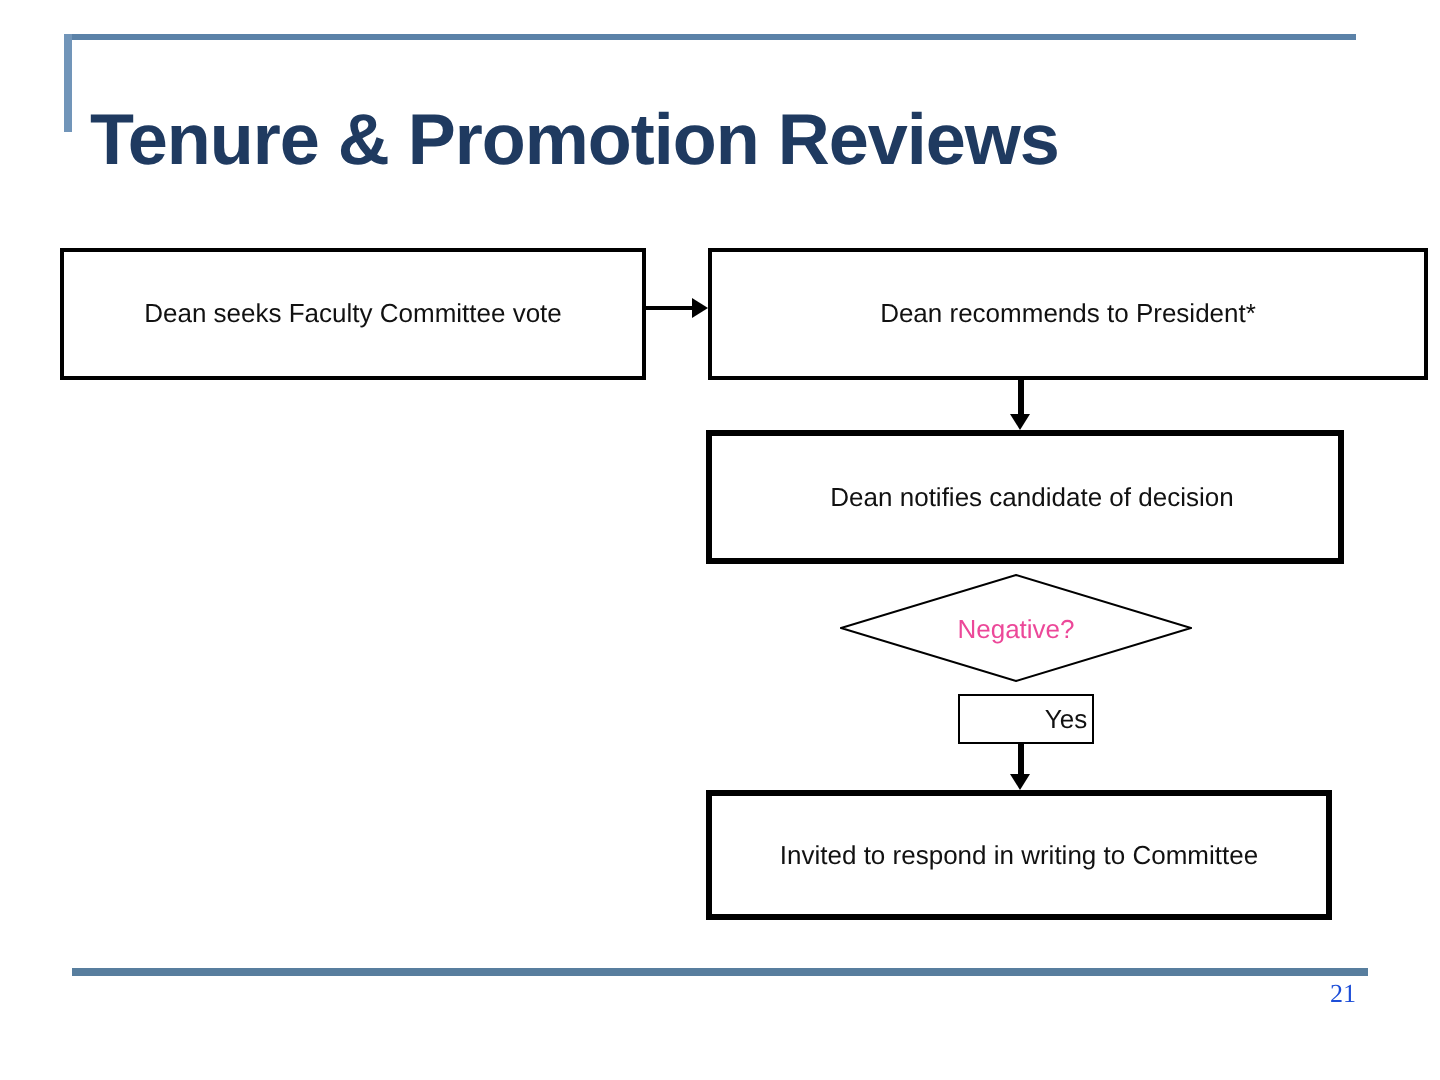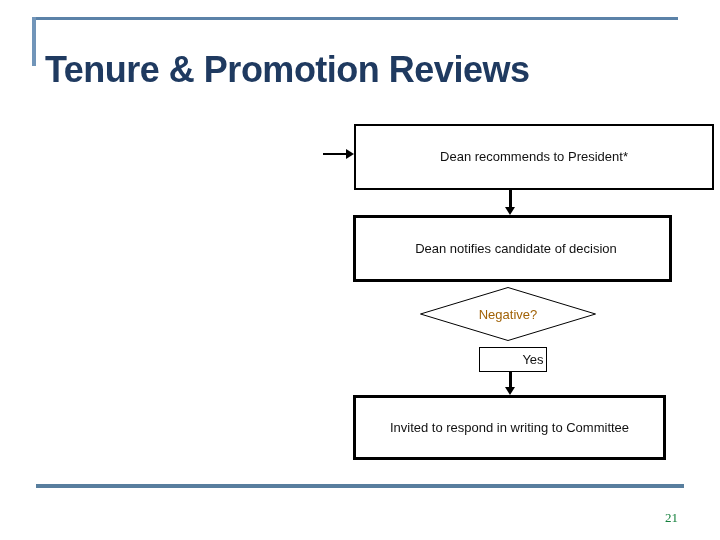--- a/index.html
+++ b/index.html
@@ -44,21 +44,21 @@
   .box-dean-recommends{ left: 354px; top: 124px; width: 360px; height: 66px; }
   .box-dean-notifies  { left: 353px; top: 215px; width: 319px; height: 67px; border-width: 3px; padding-left: 15px; }
   .box-invited        { left: 353px; top: 395px; width: 313px; height: 65px; border-width: 3px; }
   .box-yes            { left: 479px; top: 347px; width: 68px;  height: 25px; border-width: 1px; padding-left: 48px; }
 
   .diamond-wrap { position: absolute; left: 420px; top: 287px; width: 176px; height: 54px; }
   .diamond-wrap svg { position: absolute; inset: 0; display: block; }
   .diamond-label {
     position: absolute; inset: 0;
     display: flex; align-items: center; justify-content: center;
-    font-size: 13px; color: #a16207;
+    font-size: 13px; color: #ec4899;
   }
 
   
   .connector { position: absolute; background: #000; }
   .arrowhead { position: absolute; width: 0; height: 0; }
 
   .arrow1-line { left: 323px; top: 153px; width: 24px; height: 2px; }
   .arrow1-head {
     left: 346px; top: 149px;
     border-top: 5px solid transparent; border-bottom: 5px solid transparent;
@@ -77,34 +77,37 @@
     border-top: 8px solid #000;
   }
 
   
   .footer-line {
     position: absolute; left: 36px; top: 484px;
     width: 648px; height: 4px;
     background: var(--footer-line, #587E9E);
   }
   .page-number {
-    position: absolute; right: 42px; top: 510px;
+    position: absolute; right: 42px; top: 489px;
     font-family: "Liberation Serif", serif;
-    font-size: 13px; color: #15803d;
+    font-size: 13px; color: #1d4ed8;
   }
 </style>
 </head>
 <body>
 
 <div class="slide">
 
   <div class="title-rule-top"></div>
   <div class="title-rule-left"></div>
   <h1 class="slide-title">Tenure &amp; Promotion Reviews</h1>
 
+  <div class="fbox box-dean-seeks">
+    <span>Dean seeks Faculty Committee vote</span>
+  </div>
 
   <div class="connector arrow1-line"></div>
   <div class="arrowhead arrow1-head"></div>
 
   <div class="fbox box-dean-recommends">
     <span>Dean recommends to President*</span>
   </div>
 
   <div class="connector arrow2-line"></div>
   <div class="arrowhead arrow2-head"></div>

